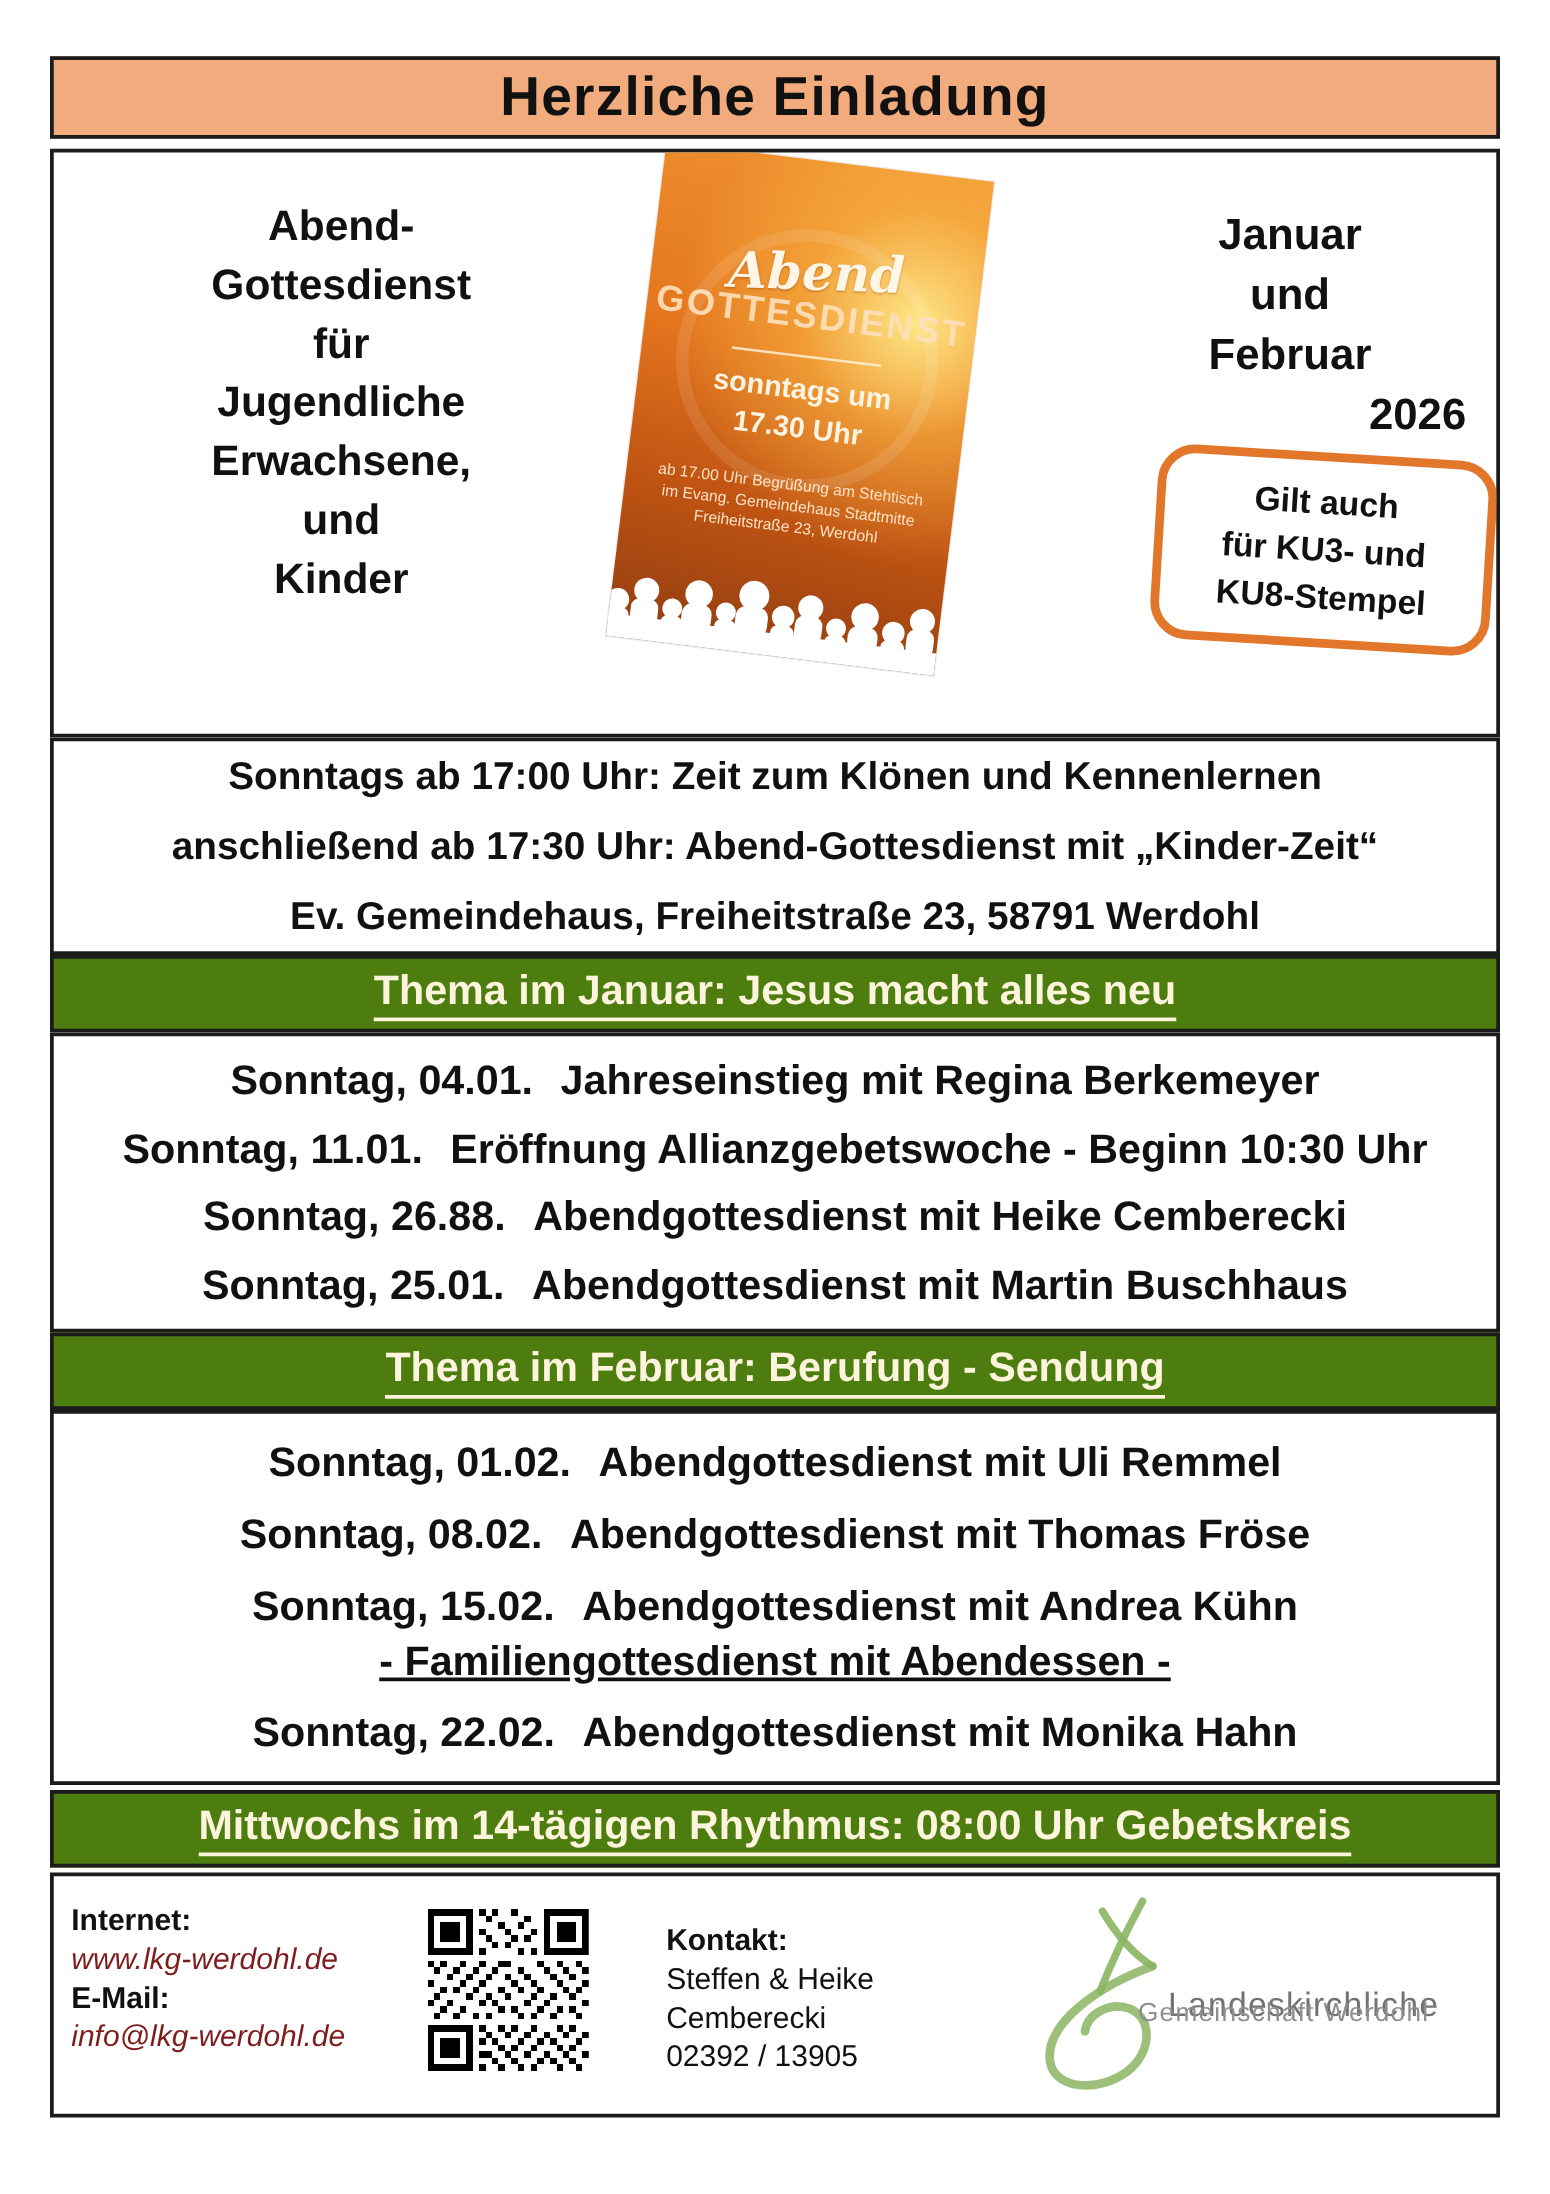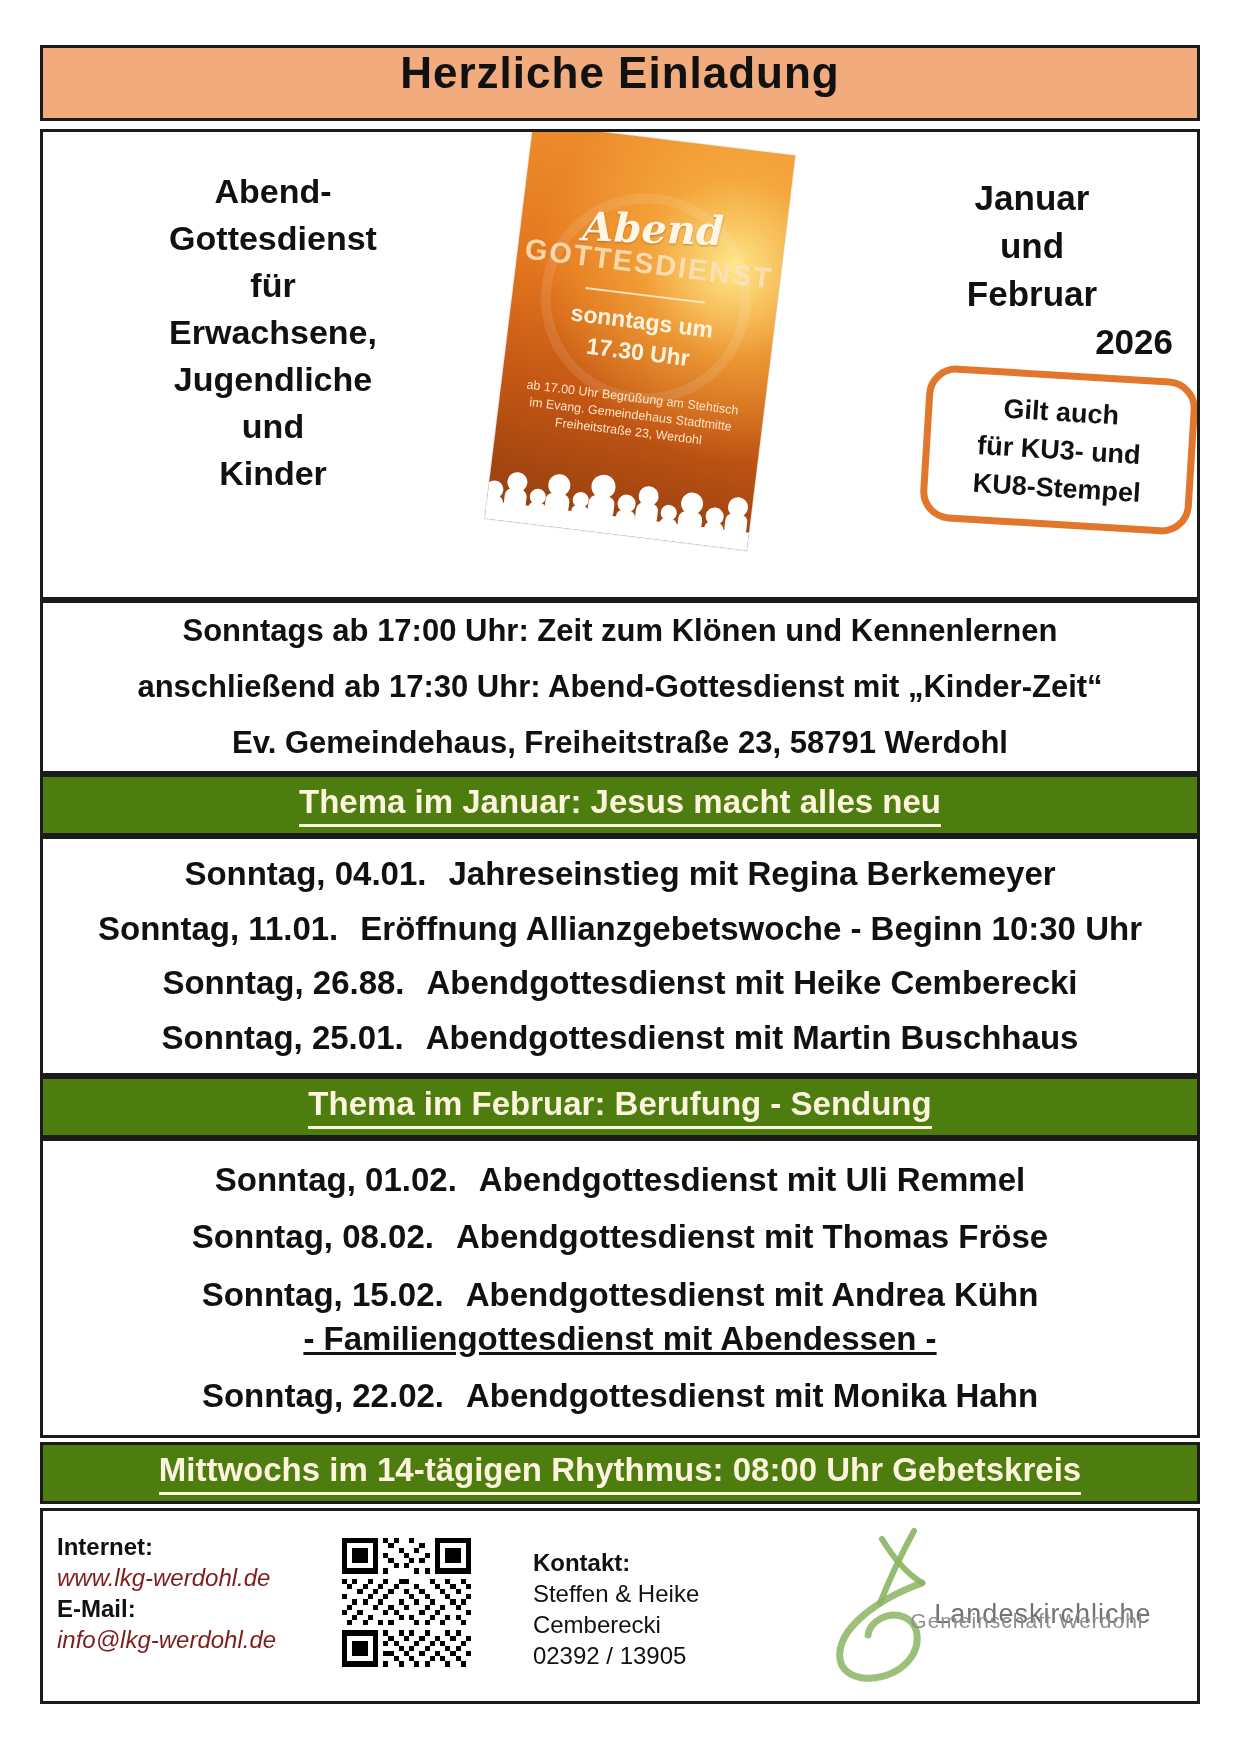--- a/index.html
+++ b/index.html
@@ -5,22 +5,22 @@
   * { margin:0; padding:0; box-sizing:border-box; }
   html,body { background:#ffffff; }
   body {
     width:1240px; height:1755px; position:relative;
     font-family:"Liberation Sans","DejaVu Sans",sans-serif;
     color:#111;
   }
   .box { margin:0 40px; border:3px solid #1b1b1b; background:#fff; position:relative; }
 
   
-  .header-box { margin-top:45px; height:76px; background:#f2ab7c;
-    display:flex; justify-content:center; }
+  .header-box { margin-top:45px; height:66px; background:#f2ab7c;
+    display:flex; align-items:center; justify-content:center; }
   .header-title { font-size:44px; font-weight:bold; letter-spacing:1px; }
 
   .gap8 { height:8px; }
   .gap4 { height:4px; }
 
   
   .intro-box { height:471px; overflow:hidden; }
   .audience { position:absolute; left:20px; top:36px; width:420px; text-align:center;
     font-size:34px; font-weight:bold; line-height:47px; }
   .period { position:absolute; left:790px; top:42px; width:398px; text-align:center;
@@ -92,22 +92,22 @@
 </div>
 
 <div class="gap8"></div>
 
 <div class="box intro-box">
 
   <div class="audience">
     <div>Abend-</div>
     <div>Gottesdienst</div>
     <div>für</div>
+    <div>Jugendliche</div>
     <div>Erwachsene,</div>
-    <div>Jugendliche</div>
     <div>und</div>
     <div>Kinder</div>
   </div>
 
   <div class="poster">
     <div class="ring"></div>
     <div class="poster-script">Abend</div>
     <div class="poster-caps">GOTTESDIENST</div>
     <div class="poster-line"></div>
     <div class="poster-time">

